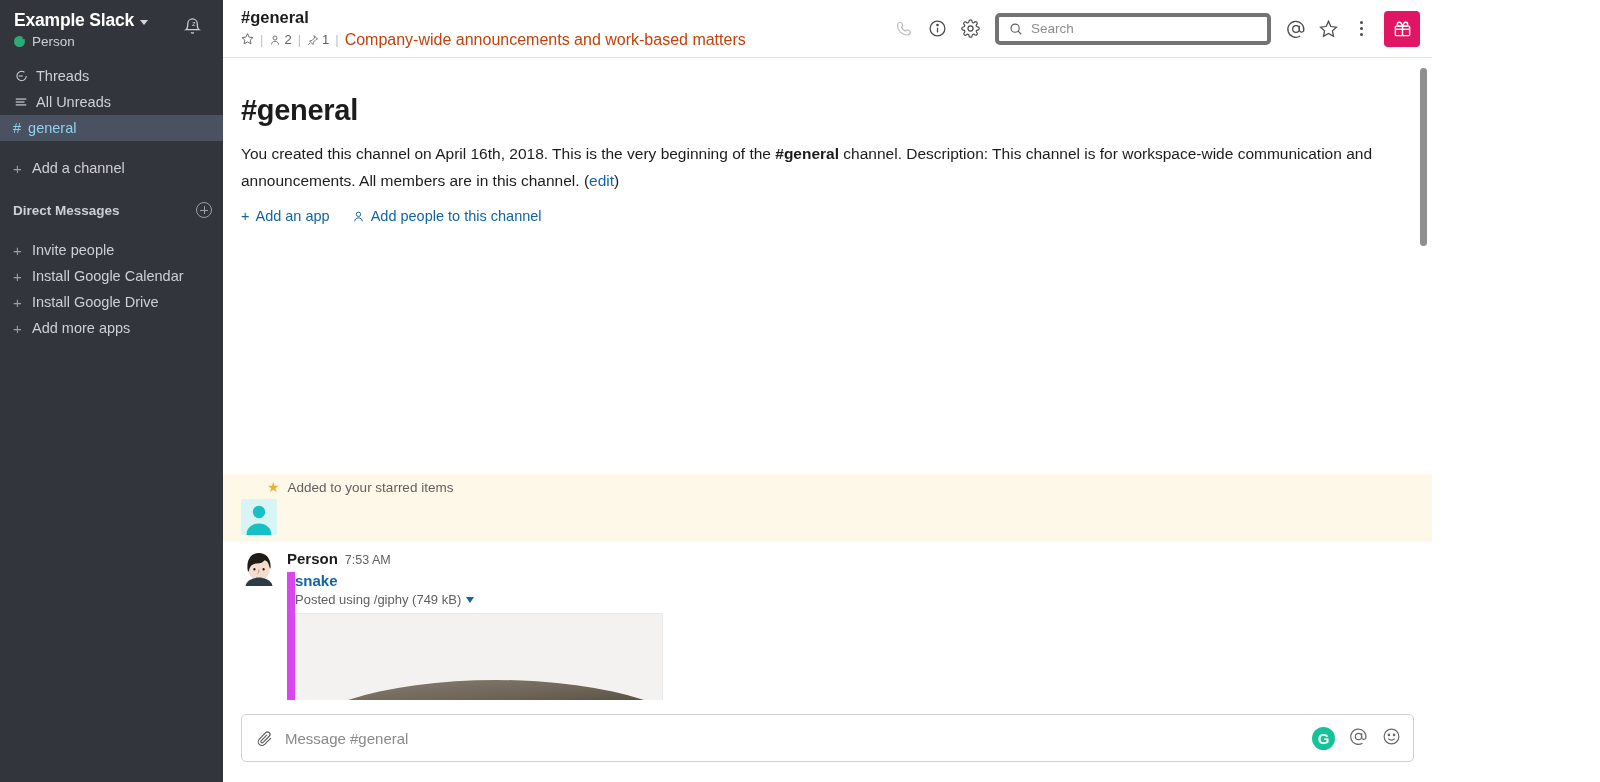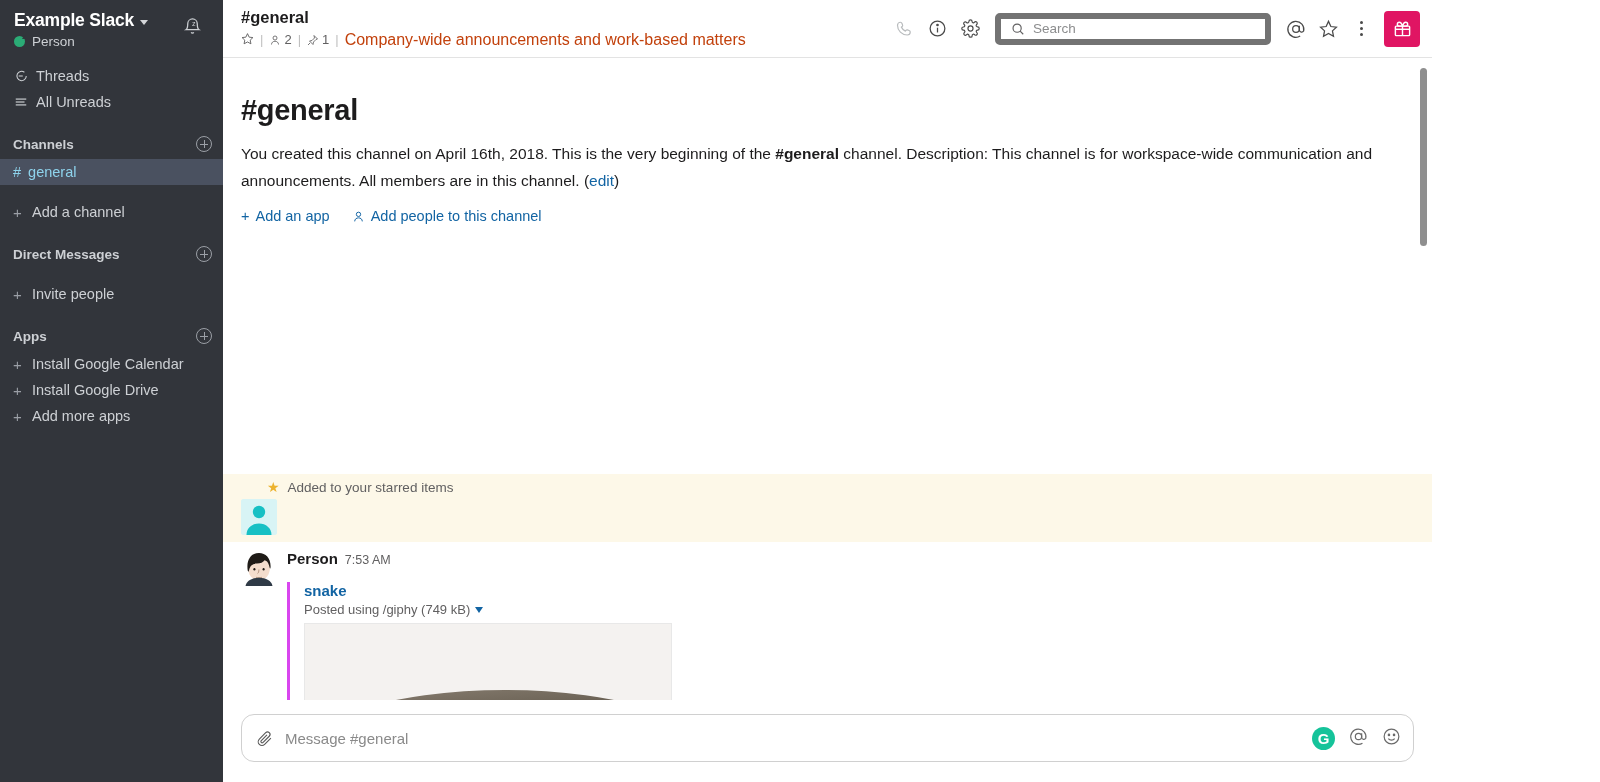--- a/index.html
+++ b/index.html
@@ -104,21 +104,21 @@
   .ch-meta .sep { color: #bfbfbf; font-size: 13px; }
   .ch-meta .mi { display: flex; align-items: center; gap: 3px; color: #616061; font-size: 13px; }
   .ch-topic { color: #c2410c; font-size: 16px; }
   .topbar-spacer { flex: 1 1 auto; }
   .topbar-right { display: flex; align-items: center; gap: 0px; }
   .tb-btn {
     width: 33px; height: 34px; display: flex;
     align-items: center; justify-content: center;
   }
   .search-box {
-    width: 276px; height: 32px; border: 6px solid #737373;
+    width: 276px; height: 32px; border: 4px solid #737373;
     border-radius: 5px; display: flex; align-items: center;
     gap: 8px; padding: 0 10px; margin: 0 8px;
   }
   .search-ph { font-size: 13.5px; color: #8c8d8e; }
   .kebab { display: flex; flex-direction: column; gap: 3px; align-items: center; }
   .kebab i { width: 3px; height: 3px; border-radius: 50%; background: #4a4a4a; display: block; }
   .gift-btn {
     width: 36px; height: 36px; background: #e01563;
     border-radius: 4px; display: flex; align-items: center;
     justify-content: center; margin-left: 6px;
@@ -146,40 +146,40 @@
 
   .msg { display: flex; padding: 4px 20px 0 18px; }
   .av { width: 36px; height: 36px; flex: 0 0 36px; border-radius: 3px; overflow: hidden; margin-right: 10px; }
   .av-teal { background: #d8f4f5; }
   .msg-body { flex: 1 1 auto; min-width: 0; }
   .msg-head { display: flex; align-items: baseline; gap: 7px; }
   .msg-author { font-size: 15px; font-weight: bold; color: #1d1c1d; }
   .msg-time { font-size: 12.5px; color: #616061; }
   .msg-text { font-size: 15px; color: #49494a; line-height: 21px; margin-top: 2px; }
 
-  .attach { border-left: 3px solid #d946ef; padding-left: 14px; margin-top: 15px; }
+  .attach { border-left: 8px solid #d946ef; padding-left: 0; margin-top: 5px; }
   .attach-title { font-size: 15px; color: #1264a3; font-weight: bold; }
   .attach-sub { font-size: 13px; color: #616061; margin-top: 3px; display: flex; align-items: center; gap: 5px; }
   .tri-down {
     width: 0; height: 0; border-left: 4.5px solid transparent;
     border-right: 4.5px solid transparent; border-top: 6px solid #1264a3;
   }
   .attach-img {
     width: 368px; height: 120px; margin-top: 6px; border: 1px solid #e8e8e8;
     background: #f4f2f0; position: relative; overflow: hidden;
   }
   .snake {
     position: absolute; left: -10px; bottom: -34px; width: 420px; height: 86px;
     border-radius: 50% 50% 45% 45% / 80% 80% 20% 20%;
     background: linear-gradient(175deg, #8b8174 0%, #6e6558 28%, #3a352c 62%, #2b271f 100%);
   }
 
   .composer-wrap { position: absolute; left: 0; right: 0; bottom: 0; height: 82px; background: #fff; padding: 0 18px; }
   .composer {
-    height: 48px; border: 1px solid #d0d0d0; border-radius: 13px;
+    height: 48px; border: 1px solid #d0d0d0; border-radius: 5px;
     display: flex; align-items: center; padding: 0 12px 0 14px; margin-top: 14px;
   }
   .clip { flex: 0 0 auto; display: flex; align-items: center; }
   .msg-ph { flex: 1 1 auto; font-size: 15px; color: #8a8a8a; padding-left: 12px; }
   .comp-right { display: flex; align-items: center; gap: 14px; }
   .gram {
     width: 23px; height: 23px; border-radius: 50%; background: #15c39a;
     display: flex; align-items: center; justify-content: center;
     color: #fff; font-size: 15px; font-weight: bold;
   }
@@ -232,46 +232,38 @@
           <svg width="14" height="14" viewBox="0 0 24 24" stroke="#cdd0d4" stroke-width="2">
             <line x1="3" y1="7" x2="21" y2="7"></line>
               <line x1="3" y1="12" x2="18" y2="12"></line>
               <line x1="3" y1="17" x2="21" y2="17"></line>
           </svg>
         </span>
         <span>All Unreads</span>
       </div>
     </div>
 
-    <div class="sec-header">
-      <span class="sec-title">Channels</span>
-      <span class="plus-circle"></span>
-    </div>
     <div class="chan-row active">
       <span class="hash">#</span>
       <span class="chan-name">general</span>
     </div>
     <div class="add-row" style="margin-top:14px">
       <span class="plus-sign">+</span>
       <span>Add a channel</span>
     </div>
 
     <div class="sec-header">
       <span class="sec-title">Direct Messages</span>
       <span class="plus-circle"></span>
     </div>
     <div class="add-row" style="margin-top:12px">
       <span class="plus-sign">+</span>
       <span>Invite people</span>
     </div>
 
-    <div class="sec-header">
-      <span class="sec-title">Apps</span>
-      <span class="plus-circle"></span>
-    </div>
     <div class="add-row">
       <span class="plus-sign">+</span>
       <span>Install Google Calendar</span>
     </div>
     <div class="add-row">
       <span class="plus-sign">+</span>
       <span>Install Google Drive</span>
     </div>
     <div class="add-row">
       <span class="plus-sign">+</span>

